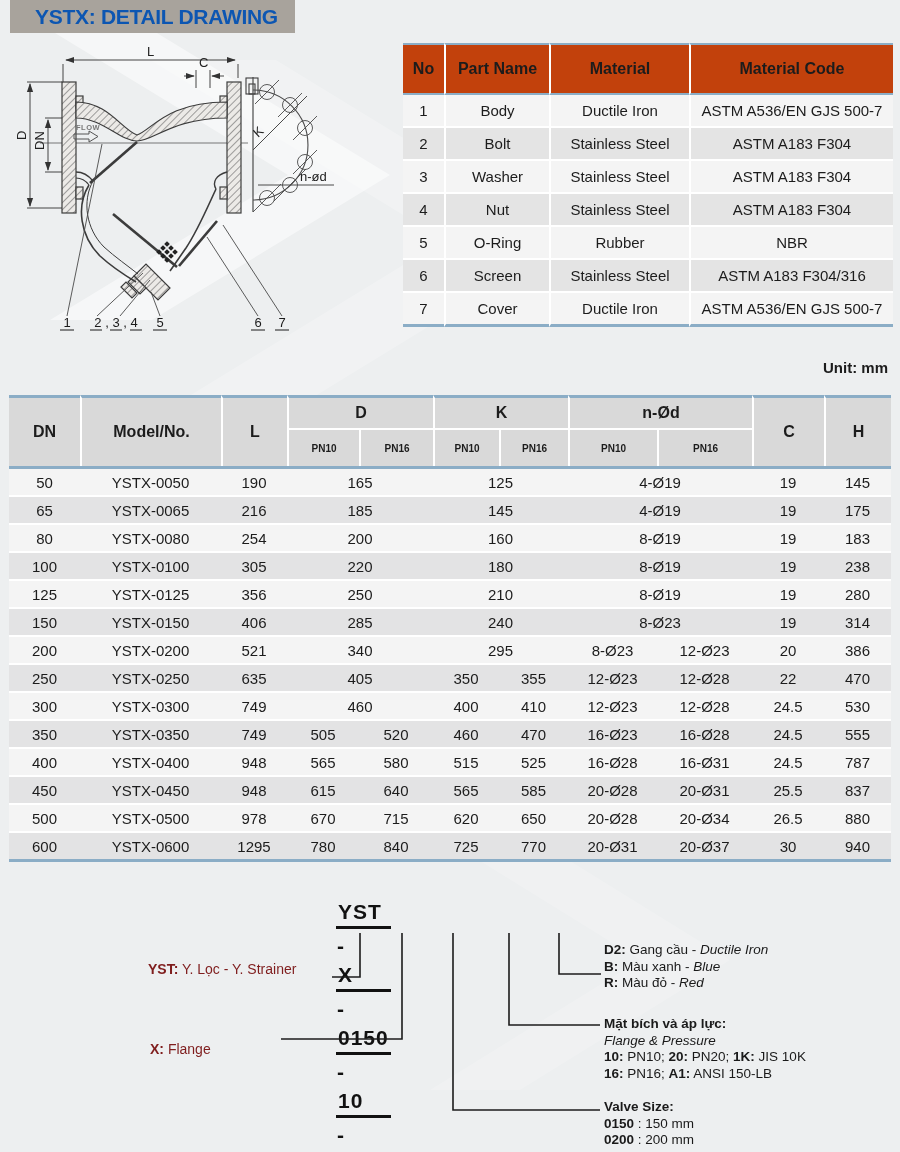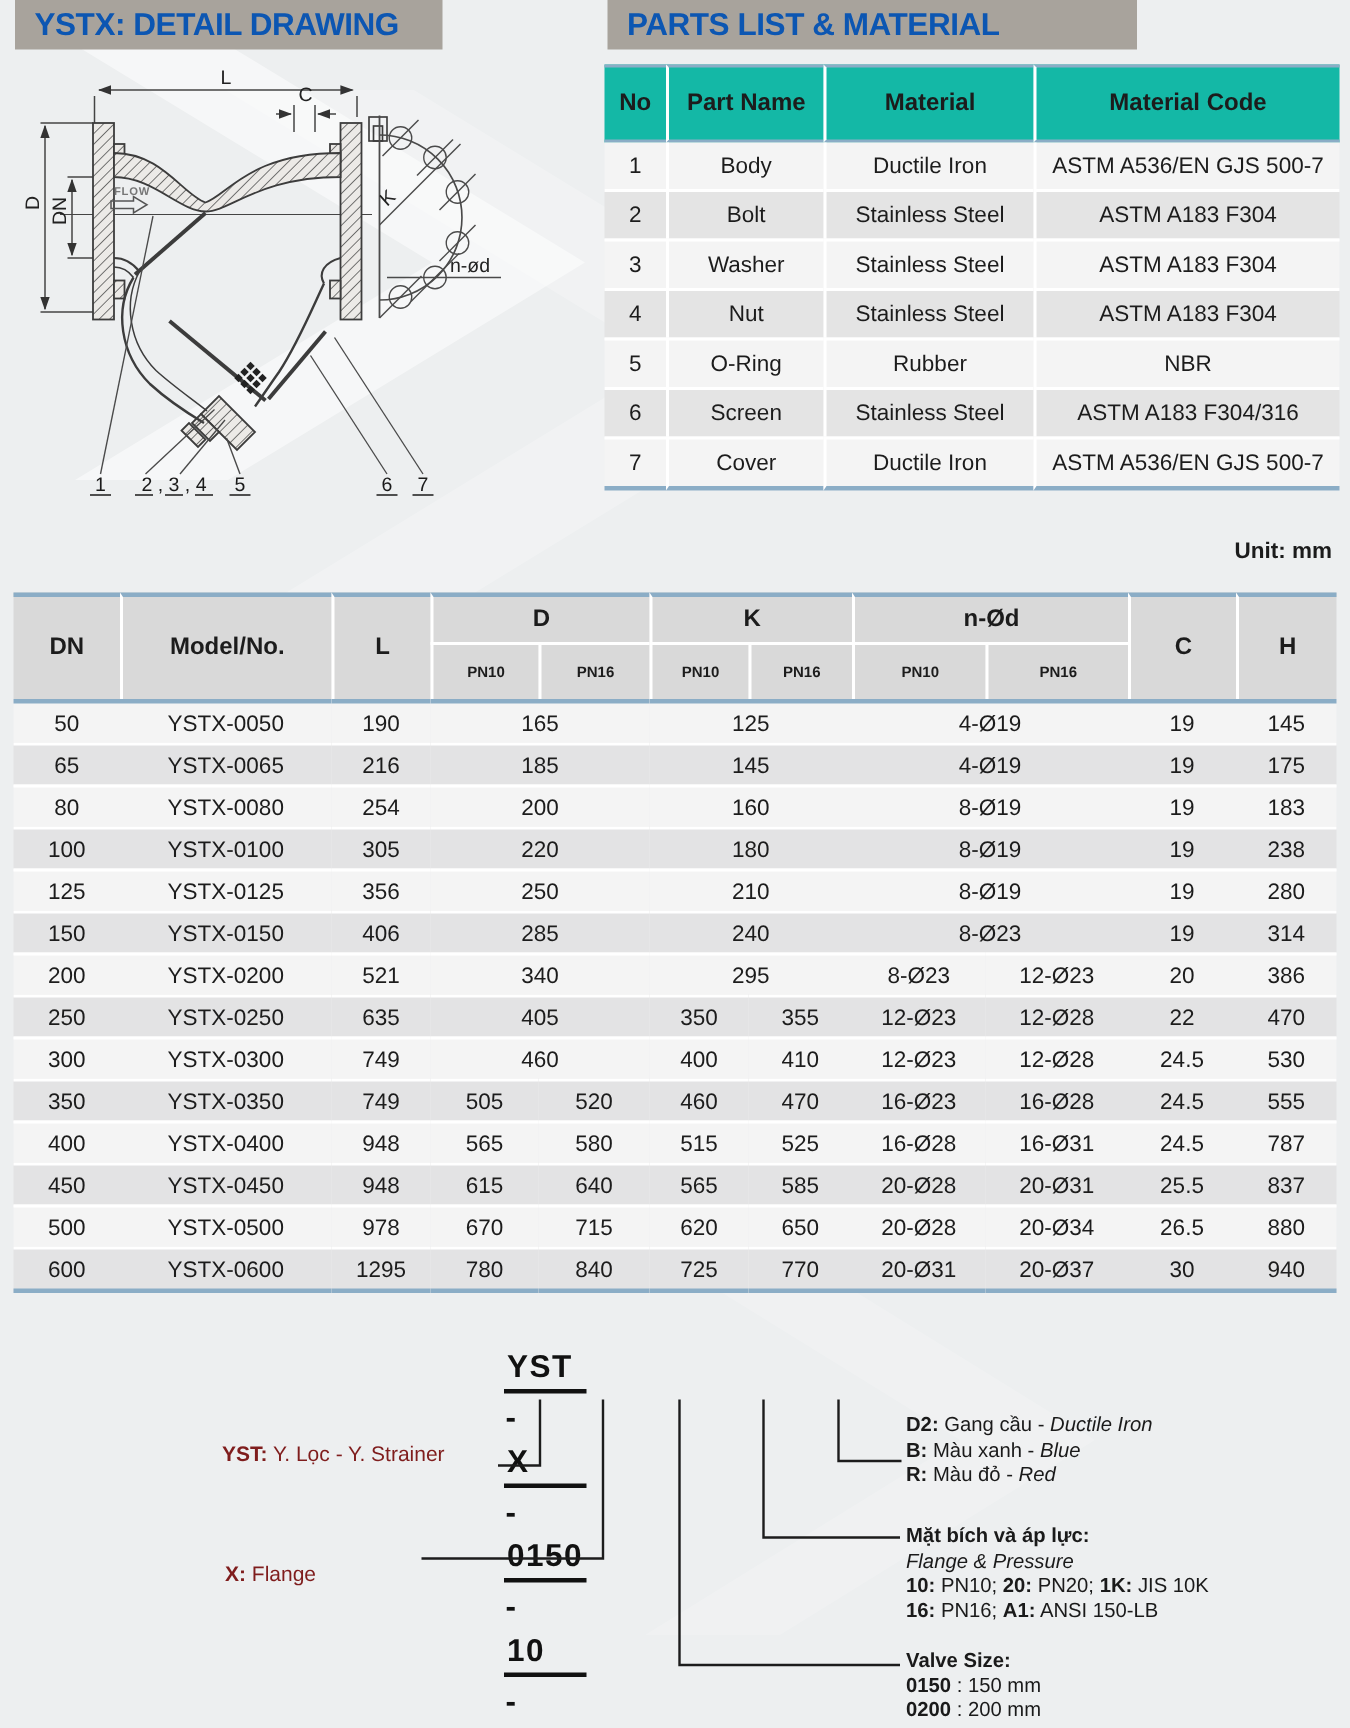--- a/index.html
+++ b/index.html
@@ -8,32 +8,32 @@
   
   .wm{position:absolute;background:rgba(255,255,255,.5);
       clip-path:polygon(0 0,30% 0,100% 50%,30% 100%,0 100%,70% 50%);}
   .wm.w1{left:50px;top:30px;width:340px;height:290px;}
   .wm.w2{left:150px;top:60px;width:420px;height:360px;opacity:.45;}
   .wm.w3{left:430px;top:830px;width:300px;height:260px;opacity:.35;}
 
   
   .hdr-bar{position:absolute;background:#a8a39c;color:#0c56b2;font-weight:bold;
            font-size:21px;letter-spacing:-0.3px;display:flex;align-items:center;
-           padding-left:13px;box-sizing:border-box;}
+           padding-left:25px;box-sizing:border-box;}
   #bar-drawing{left:10px;top:0;width:285px;height:33px;}
   #bar-parts{left:405px;top:0;width:353px;height:33px;}
   #bar-dim{left:10px;top:351px;width:325px;height:36px;}
   #bar-order{left:6px;top:856px;width:329px;height:36px;}
 
   
   table{border-collapse:separate;border-spacing:0;table-layout:fixed;}
   th,td{text-align:center;vertical-align:middle;padding:0;}
 
   #parts-table{position:absolute;left:403px;top:43px;width:490px;font-size:15px;}
-  #parts-table th{background:#14b8a6;font-size:16px;font-weight:bold;height:48px;
+  #parts-table th{background:#c2410c;font-size:16px;font-weight:bold;height:48px;
                   border-top:2px solid #8badc6;border-bottom:2px solid #8badc6;}
   #parts-table td{height:31px;}
   #parts-table th+th, #parts-table td+td{border-left:2px solid #fff;}
   #parts-table tbody tr:nth-child(odd) td{background:#f4f4f4;}
   #parts-table tbody tr:nth-child(even) td{background:#e4e4e4;}
   #parts-table tbody tr+tr td{border-top:2px solid #fff;}
   #parts-table tbody tr:last-child td{border-bottom:3px solid #8badc6;}
 
   #dim-table{position:absolute;left:9px;top:395px;width:882px;font-size:15px;}
   #dim-table thead th{background:#d9d9d9;font-weight:bold;font-size:16px;}
@@ -69,21 +69,20 @@
 </style>
 </head>
 <body>
 
 <div class="page">
   <div class="wm w1"></div>
   <div class="wm w2"></div>
   <div class="wm w3"></div>
 
   <div class="hdr-bar" id="bar-drawing">YSTX: DETAIL DRAWING</div>
-  <div class="hdr-bar" id="bar-parts">PARTS LIST &amp; MATERIAL</div>
 
   <svg style="position:absolute;left:0;top:38px;" width="400" height="302" viewBox="0 0 400 302">
     <defs>
       <pattern id="hatch" width="5" height="5" patternTransform="rotate(45)" patternUnits="userSpaceOnUse">
         <rect width="5" height="5" fill="#eceae7"></rect>
         <line x1="0" y1="0" x2="0" y2="5" stroke="#5a5a5a" stroke-width="1.1"></line>
       </pattern>
       <marker id="arr" viewBox="0 0 10 10" refX="9" refY="5" markerWidth="9" markerHeight="9" orient="auto-start-reverse">
         <path d="M0,1.5 L10,5 L0,8.5 z" fill="#333"></path>
       </marker>

